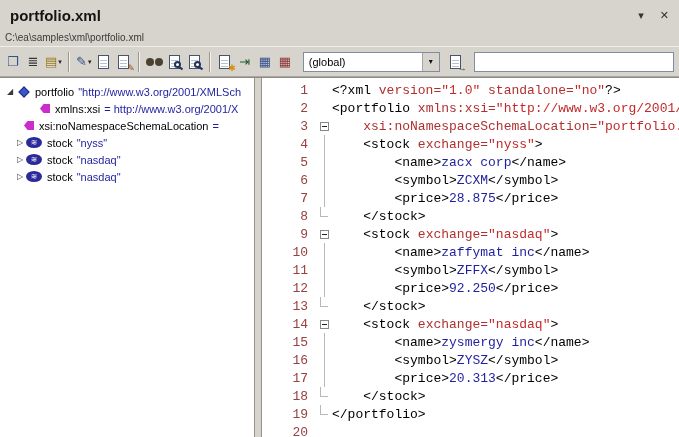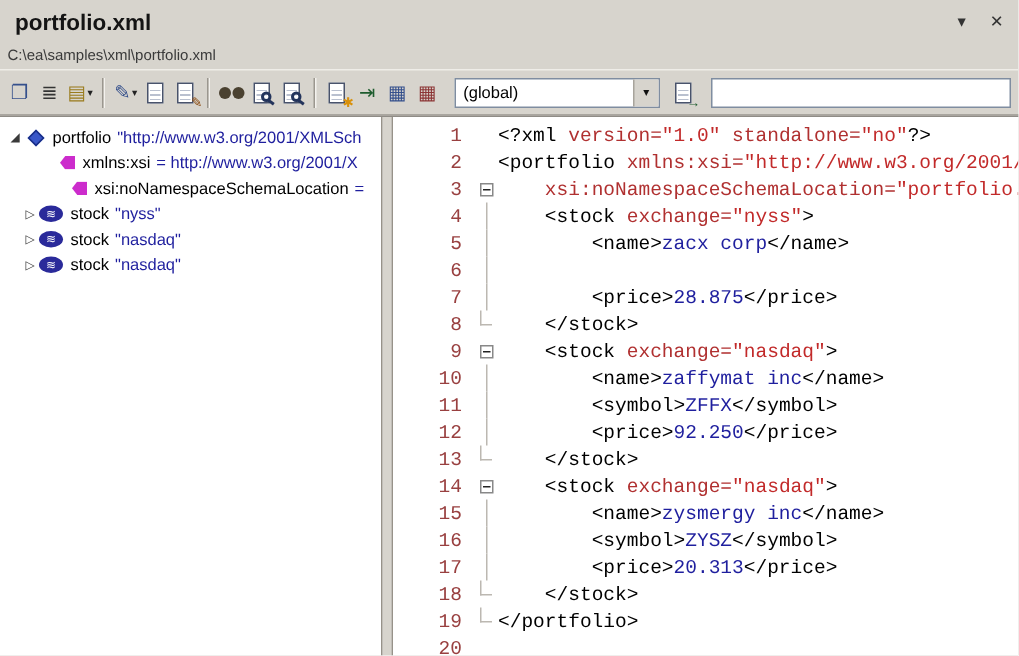--- a/index.html
+++ b/index.html
@@ -154,21 +154,21 @@
         <span class="expander">◢</span>
         <span class="node-icon root"></span>
         <span class="tree-label">portfolio</span>
         <span class="tree-value">"http://www.w3.org/2001/XMLSch</span>
       </div>
       <div class="tree-row" style="padding-left: 24px; margin-left: 16px;">
         <span class="node-icon attr"></span>
         <span class="tree-label">xmlns:xsi</span>
         <span class="tree-value">= http://www.w3.org/2001/X</span>
       </div>
-      <div class="tree-row" style="padding-left: 24px; margin-left: 24px;">
+      <div class="tree-row" style="padding-left: 24px;">
         <span class="node-icon attr"></span>
         <span class="tree-label">xsi:noNamespaceSchemaLocation</span>
         <span class="tree-value">=</span>
       </div>
       <div class="tree-row" style="padding-left: 14px;">
         <span class="expander">▷</span>
         <span class="node-icon element">≋</span>
         <span class="tree-label">stock</span>
         <span class="tree-value">"nyss"</span>
       </div>
@@ -185,21 +185,21 @@
         <span class="tree-value">"nasdaq"</span>
       </div>
     </div>
   <div class="splitter"></div>
   <div class="editor" id="code-lines">
       <div class="code-row"><span class="ln">1</span><span class="fold"></span><span class="codetext"><span class="tok-t">&lt;?xml </span><span class="tok-a">version=</span><span class="tok-v">"1.0"</span><span class="tok-p"> </span><span class="tok-a">standalone=</span><span class="tok-v">"no"</span><span class="tok-t">?&gt;</span></span></div>
       <div class="code-row"><span class="ln">2</span><span class="fold"></span><span class="codetext"><span class="tok-t">&lt;portfolio </span><span class="tok-a">xmlns:xsi=</span><span class="tok-v">"http://www.w3.org/2001/XMLSchema-instance"</span></span></div>
       <div class="code-row"><span class="ln">3</span><span class="fold"><span class="fbox"><span class="fminus"></span></span></span><span class="codetext"><span class="tok-p">    </span><span class="tok-a">xsi:noNamespaceSchemaLocation=</span><span class="tok-v">"portfolio.xsd"</span></span></div>
       <div class="code-row"><span class="ln">4</span><span class="fold"><span class="fline"></span></span><span class="codetext"><span class="tok-p">    </span><span class="tok-t">&lt;stock </span><span class="tok-a">exchange=</span><span class="tok-v">"nyss"</span><span class="tok-t">&gt;</span></span></div>
       <div class="code-row"><span class="ln">5</span><span class="fold"><span class="fline"></span></span><span class="codetext"><span class="tok-p">        </span><span class="tok-t">&lt;name&gt;</span><span class="tok-x">zacx corp</span><span class="tok-t">&lt;/name&gt;</span></span></div>
-      <div class="code-row"><span class="ln">6</span><span class="fold"><span class="fline"></span></span></div>
+      <div class="code-row"><span class="ln">6</span><span class="fold"><span class="fline"></span></span><span class="codetext"><span class="tok-p">        </span><span class="tok-t">&lt;symbol&gt;</span><span class="tok-x">ZCXM</span><span class="tok-t">&lt;/symbol&gt;</span></span></div>
       <div class="code-row"><span class="ln">7</span><span class="fold"><span class="fline"></span></span><span class="codetext"><span class="tok-p">        </span><span class="tok-t">&lt;price&gt;</span><span class="tok-x">28.875</span><span class="tok-t">&lt;/price&gt;</span></span></div>
       <div class="code-row"><span class="ln">8</span><span class="fold"><span class="fend"></span></span><span class="codetext"><span class="tok-p">    </span><span class="tok-t">&lt;/stock&gt;</span></span></div>
       <div class="code-row"><span class="ln">9</span><span class="fold"><span class="fbox"><span class="fminus"></span></span></span><span class="codetext"><span class="tok-p">    </span><span class="tok-t">&lt;stock </span><span class="tok-a">exchange=</span><span class="tok-v">"nasdaq"</span><span class="tok-t">&gt;</span></span></div>
       <div class="code-row"><span class="ln">10</span><span class="fold"><span class="fline"></span></span><span class="codetext"><span class="tok-p">        </span><span class="tok-t">&lt;name&gt;</span><span class="tok-x">zaffymat inc</span><span class="tok-t">&lt;/name&gt;</span></span></div>
       <div class="code-row"><span class="ln">11</span><span class="fold"><span class="fline"></span></span><span class="codetext"><span class="tok-p">        </span><span class="tok-t">&lt;symbol&gt;</span><span class="tok-x">ZFFX</span><span class="tok-t">&lt;/symbol&gt;</span></span></div>
       <div class="code-row"><span class="ln">12</span><span class="fold"><span class="fline"></span></span><span class="codetext"><span class="tok-p">        </span><span class="tok-t">&lt;price&gt;</span><span class="tok-x">92.250</span><span class="tok-t">&lt;/price&gt;</span></span></div>
       <div class="code-row"><span class="ln">13</span><span class="fold"><span class="fend"></span></span><span class="codetext"><span class="tok-p">    </span><span class="tok-t">&lt;/stock&gt;</span></span></div>
       <div class="code-row"><span class="ln">14</span><span class="fold"><span class="fbox"><span class="fminus"></span></span></span><span class="codetext"><span class="tok-p">    </span><span class="tok-t">&lt;stock </span><span class="tok-a">exchange=</span><span class="tok-v">"nasdaq"</span><span class="tok-t">&gt;</span></span></div>
       <div class="code-row"><span class="ln">15</span><span class="fold"><span class="fline"></span></span><span class="codetext"><span class="tok-p">        </span><span class="tok-t">&lt;name&gt;</span><span class="tok-x">zysmergy inc</span><span class="tok-t">&lt;/name&gt;</span></span></div>
       <div class="code-row"><span class="ln">16</span><span class="fold"><span class="fline"></span></span><span class="codetext"><span class="tok-p">        </span><span class="tok-t">&lt;symbol&gt;</span><span class="tok-x">ZYSZ</span><span class="tok-t">&lt;/symbol&gt;</span></span></div>

